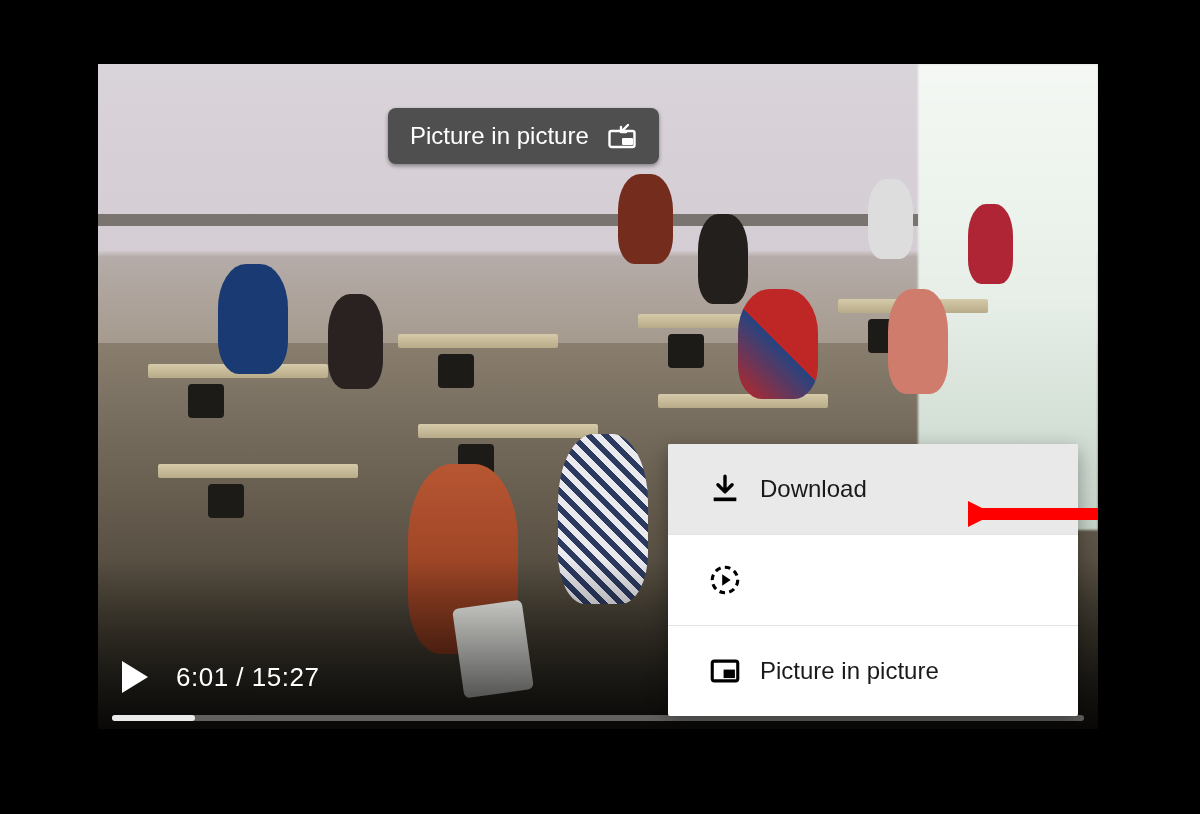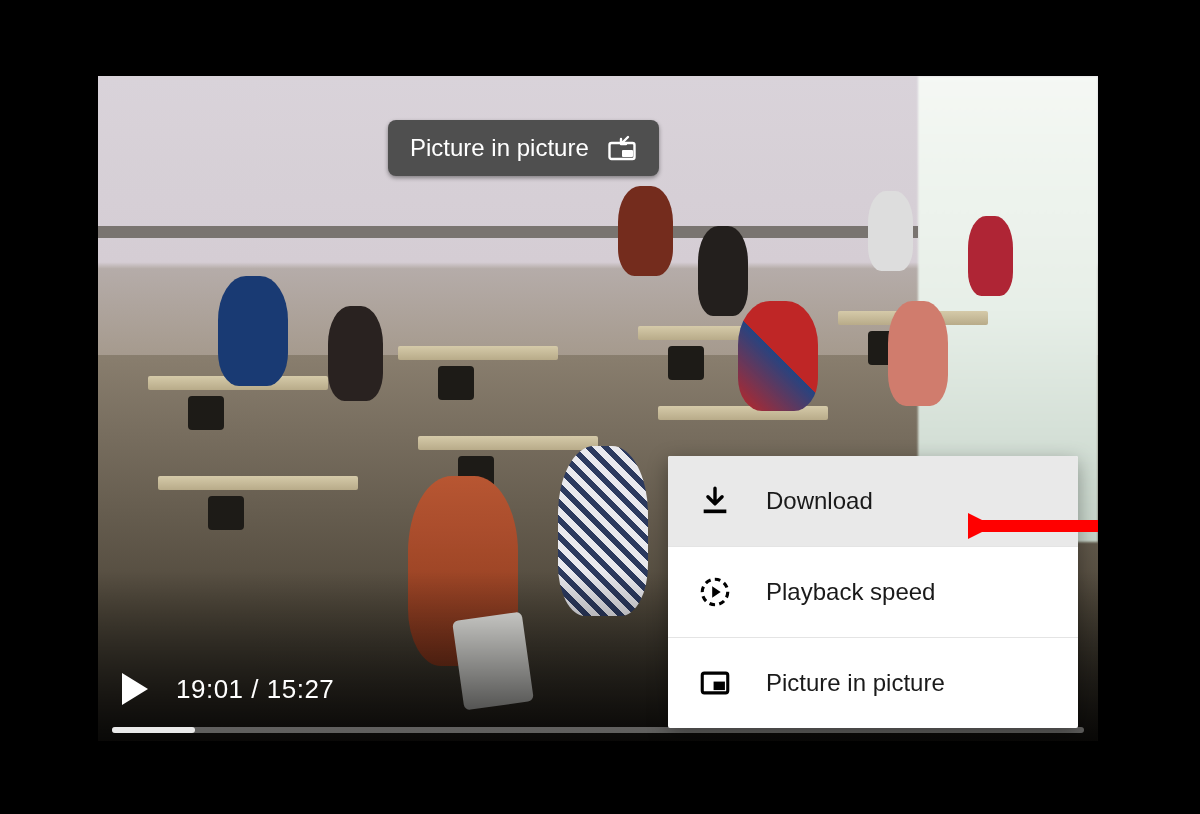--- a/index.html
+++ b/index.html
@@ -2,21 +2,21 @@
 <html><head>
 <meta charset="utf-8">
 <style>
   * { box-sizing: border-box; margin: 0; padding: 0; }
   html, body { width: 1200px; height: 814px; overflow: hidden; font-family: Arial, Helvetica, sans-serif; }
   body { background: #000; position: relative; }
 
   .video-frame {
     position: absolute;
     left: 98px;
-    top: 76px;
+    top: 64px;
     width: 1000px;
     height: 665px;
     background: #1c1c1c;
     overflow: hidden;
   }
 
   
   .scene {
     position: absolute;
     inset: 0;
@@ -111,22 +111,22 @@
     top: 380px;
     width: 410px;
     background: #fff;
     border-radius: 2px;
     box-shadow: 0 6px 20px rgba(0,0,0,0.35);
     overflow: hidden;
   }
   .menu .item {
     display: flex;
     align-items: center;
-    gap: 34px;
-    padding: 28px 30px;
+    gap: 18px;
+    padding: 28px 40px;
     font-size: 24px;
     color: #1a1a1a;
     cursor: pointer;
   }
   .menu .item.hover { background: #e9e9e9; }
   .menu .item + .item { border-top: 1px solid #e4e4e4; }
   .menu .icon { width: 34px; height: 34px; display:flex; align-items:center; justify-content:center; }
   .menu .icon svg { width: 34px; height: 34px; }
 
   
@@ -184,21 +184,21 @@
         <rect x="2.5" y="8" width="25" height="16" rx="2"></rect>
         <rect x="15" y="15" width="11" height="7" fill="#fff" stroke="none" rx="1"></rect>
         <path d="M21 2 L14 9 M14 9 L14 4 M14 9 L19 9" stroke-linecap="round" stroke-linejoin="round"></path>
       </svg>
     </span>
   </div>
 
   <div class="controls-row">
     <div class="play-btn"></div>
     <div class="timecode">
-      <span>19:01</span><span> / </span><span>15:27</span>
+      <span>6:01</span><span> / </span><span>15:27</span>
     </div>
   </div>
 
   <div class="progress">
     <div class="played"></div>
   </div>
 
   <div class="menu">
     <div class="item hover">
       <span class="icon">
@@ -209,21 +209,20 @@
       </span>
       <span>Download</span>
     </div>
     <div class="item">
       <span class="icon">
         <svg viewBox="0 0 24 24">
             <circle cx="12" cy="12" r="9" stroke="#000" stroke-width="2.2" fill="none" stroke-dasharray="4 3"></circle>
             <path d="M10 8l6 4-6 4z" fill="#000"></path>
           </svg>
       </span>
-      <span>Playback speed</span>
     </div>
     <div class="item">
       <span class="icon">
         <svg viewBox="0 0 24 24">
             <rect x="3" y="5" width="18" height="14" rx="1.5" stroke="#000" stroke-width="2.2" fill="none"></rect>
             <rect x="11" y="11" width="8" height="6" fill="#000"></rect>
           </svg>
       </span>
       <span>Picture in picture</span>
     </div>

